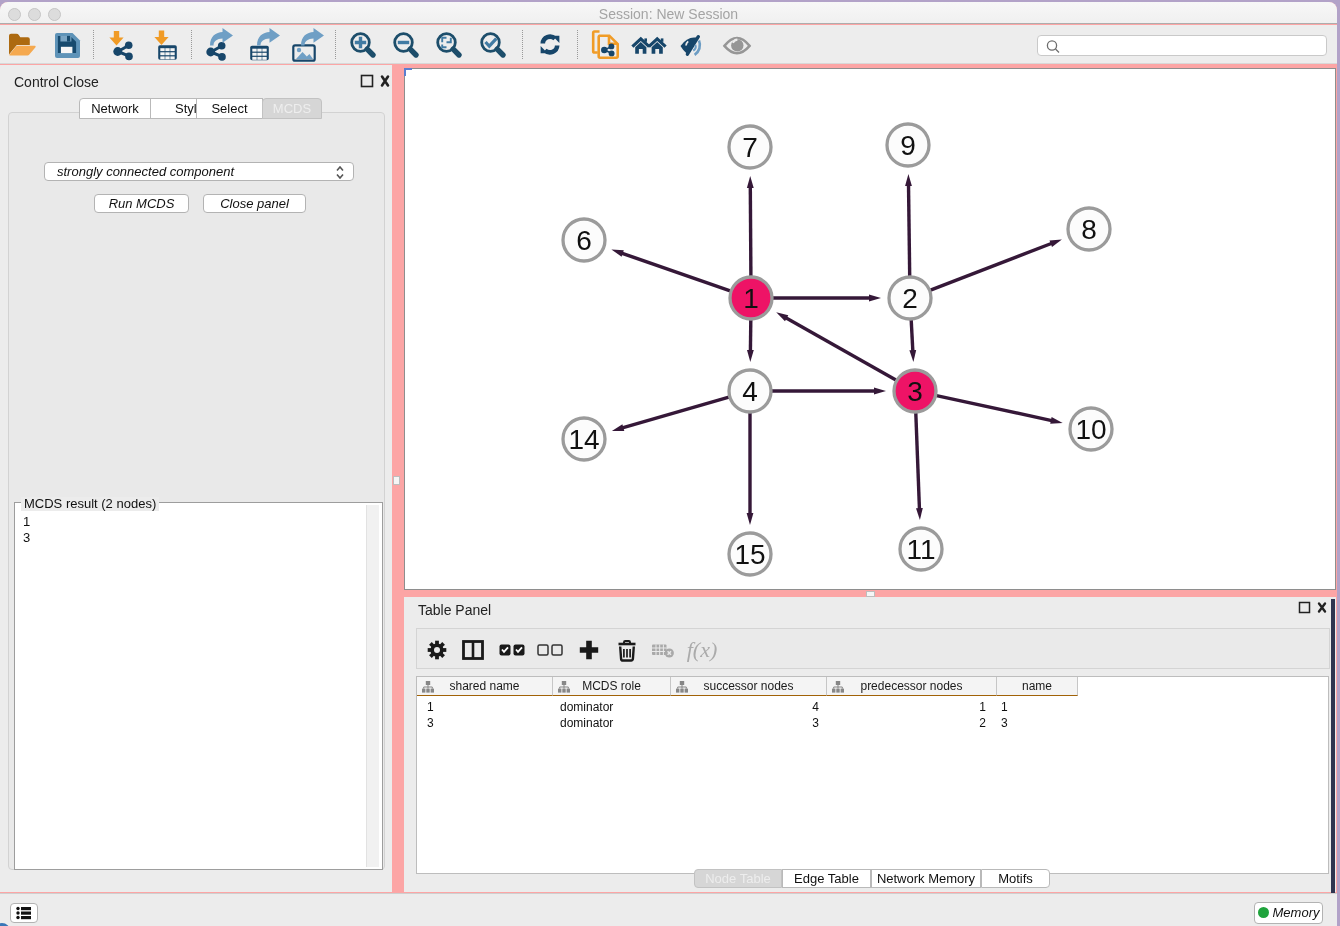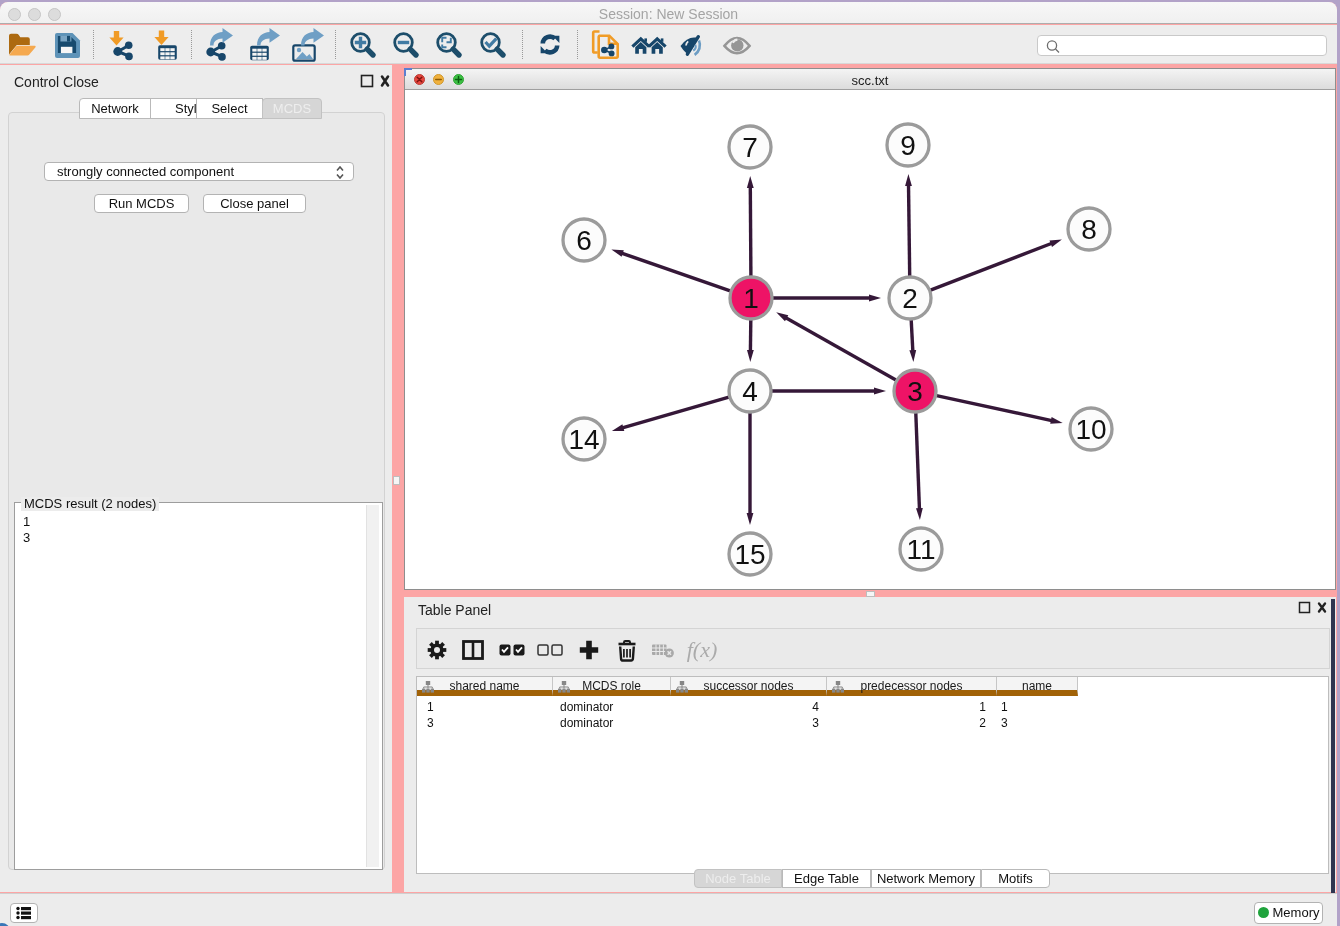--- a/index.html
+++ b/index.html
@@ -24,39 +24,39 @@
 
 #cpanel { position:absolute; left:0; top:63px; width:392px; height:827px;
   background:#ececec; }
 .ptitle { font-size:14px; color:#222; }
 .tab { position:absolute; top:33px; height:21px; background:#fff;
   border:1px solid #b9b9b9; font-size:13px; color:#111; text-align:center;
   line-height:19px; }
 #cbody { position:absolute; left:8px; top:47px; width:377px; height:758px;
   background:#e9e9e9; border:1px solid #d2d2d2; border-radius:4px; }
 .btn { position:absolute; background:#fff; border:1px solid #b3b3b3;
-  border-radius:4px; font-size:13px; color:#111; text-align:center; }
+  border-radius:4px; font-size:13px; color:#111; text-align:center;font-style:italic; }
 #mcdsbox { position:absolute; left:14px; top:437px; width:369px; height:368px;
   background:#fff; border:1px solid #9d9d9d; }
 
 #netwin { position:absolute; left:404px; top:66px; width:932px; height:522px;
   background:#fff; border:1px solid #8e8e8e; }
 #nettitle { position:absolute; left:0; top:0; width:100%; height:21px;
   background:linear-gradient(#f4f4f4,#dcdcdc); border-bottom:1px solid #9f9f9f; }
 .mtl { position:absolute; top:5px; width:11px; height:11px; border-radius:50%; }
 .mtl svg { position:absolute; left:0; top:0; }
 
 #tpanel { position:absolute; left:404px; top:595px; width:932px; height:295px;
   background:#ececec; }
 #ttoolbar { position:absolute; left:12px; top:31px; width:914px; height:41px;
   background:#eaeaea; border:1px solid #d4d4d4; }
 #ttable { position:absolute; left:12px; top:79px; width:913px; height:198px;
   background:#fff; border:1px solid #bdbdbd; }
 .th { position:absolute; top:0; height:19px; background:#f4f4f4;
-  border-right:1px solid #c6c6c6; border-bottom:6px solid #a16207;
+  border-right:1px solid #c6c6c6; border-bottom:1px solid #a16207;
   font-size:12px; color:#1a1a1a; text-align:center; line-height:18px; }
 .hic { position:absolute; left:5px; top:4px; }
 .td { position:absolute; font-size:12px; color:#111; }
 .btab { position:absolute; height:19px; background:#fff;
   border:1px solid #b9b9b9; font-size:13px; color:#111; text-align:center;
   line-height:17px; }
 
 #statusbar { position:absolute; left:0; top:891px; width:100%; height:33px;
   background:#ececec; border-top:1px solid #cfcfcf; }
 #resbar { position:absolute; left:1331px; top:597px; width:4px; height:303px;
@@ -239,38 +239,20 @@
     <div id="mcdsbox">
       <div style="position:absolute; left:6px; top:-6px; background:#ececec; padding:0 3px; font-size:13px; color:#111; line-height:14px;">MCDS result (2 nodes)</div>
       <div style="position:absolute; right:3px; top:2px; bottom:2px; width:13px; background:#f1f1f1; border-left:1px solid #e2e2e2;"></div>
       <div style="position:absolute; left:8px; top:11px; font-size:13px; color:#111; line-height:16px;">1<br>3</div>
     </div>
   </div>
 
   <div id="netwin">
     <div style="position:absolute;left:-1px;top:-1px;width:8px;height:2px;background:#5b7fd0;z-index:5;"></div>
     <div style="position:absolute;left:-1px;top:-1px;width:2px;height:8px;background:#5b7fd0;z-index:5;"></div>
-    <div id="nettitle">
-      <div class="mtl" style="left:9px; background:#e8463e; border:1px solid #b93c34;">
-        <svg width="9" height="9" viewBox="0 0 9 9">
-            <path d="M2.2 2.2 L6.8 6.8 M6.8 2.2 L2.2 6.8" stroke="#7e140e" stroke-width="1.5" stroke-linecap="round"></path>
-          </svg>
-      </div>
-      <div class="mtl" style="left:28px; background:#f0b13d; border:1px solid #d0982c;">
-        <svg width="9" height="9" viewBox="0 0 9 9">
-            <path d="M1.8 4.5 L7.2 4.5" stroke="#8e5d06" stroke-width="1.6" stroke-linecap="round"></path>
-          </svg>
-      </div>
-      <div class="mtl" style="left:48px; background:#3cc043; border:1px solid #2fa436;">
-        <svg width="9" height="9" viewBox="0 0 9 9">
-            <path d="M4.5 1.5 L4.5 7.5 M1.5 4.5 L7.5 4.5" stroke="#0a5e10" stroke-width="1.5" stroke-linecap="round"></path>
-          </svg>
-      </div>
-      <div style="position:absolute; top:4px; width:100%; text-align:center; font-size:13px; color:#1a1a1a;">scc.txt</div>
-    </div>
     <svg id="graph" width="930" height="499" style="position:absolute; left:0; top:21px;">
       <line x1="345.9" y1="186.0" x2="345.3" y2="96.0" stroke="#351838" stroke-width="3.4"></line>
       <polygon points="345.2,86.0 348.7,98.0 341.9,98.0" fill="#351838"></polygon>
       <line x1="325.2" y1="200.8" x2="215.8" y2="162.8" stroke="#351838" stroke-width="3.4"></line>
       <polygon points="206.4,159.5 218.8,160.2 216.6,166.7" fill="#351838"></polygon>
       <line x1="368.0" y1="208.0" x2="466.0" y2="208.0" stroke="#351838" stroke-width="3.4"></line>
       <polygon points="476.0,208.0 464.0,211.4 464.0,204.6" fill="#351838"></polygon>
       <line x1="345.8" y1="230.0" x2="345.4" y2="262.0" stroke="#351838" stroke-width="3.4"></line>
       <polygon points="345.3,272.0 342.0,260.0 348.8,260.0" fill="#351838"></polygon>
       <line x1="504.7" y1="186.0" x2="503.5" y2="94.0" stroke="#351838" stroke-width="3.4"></line>

